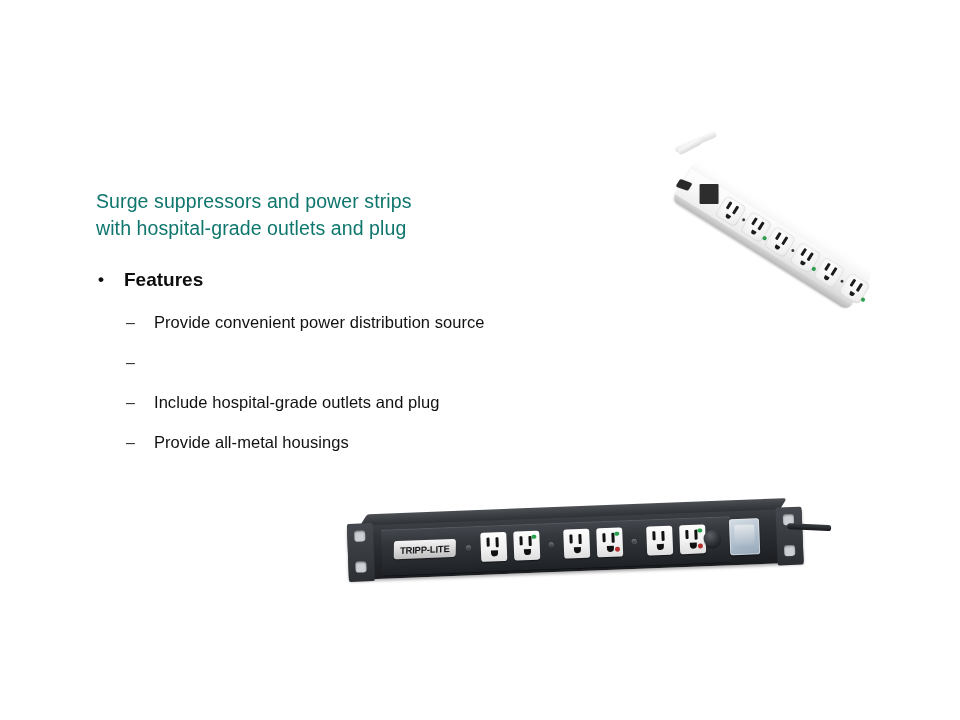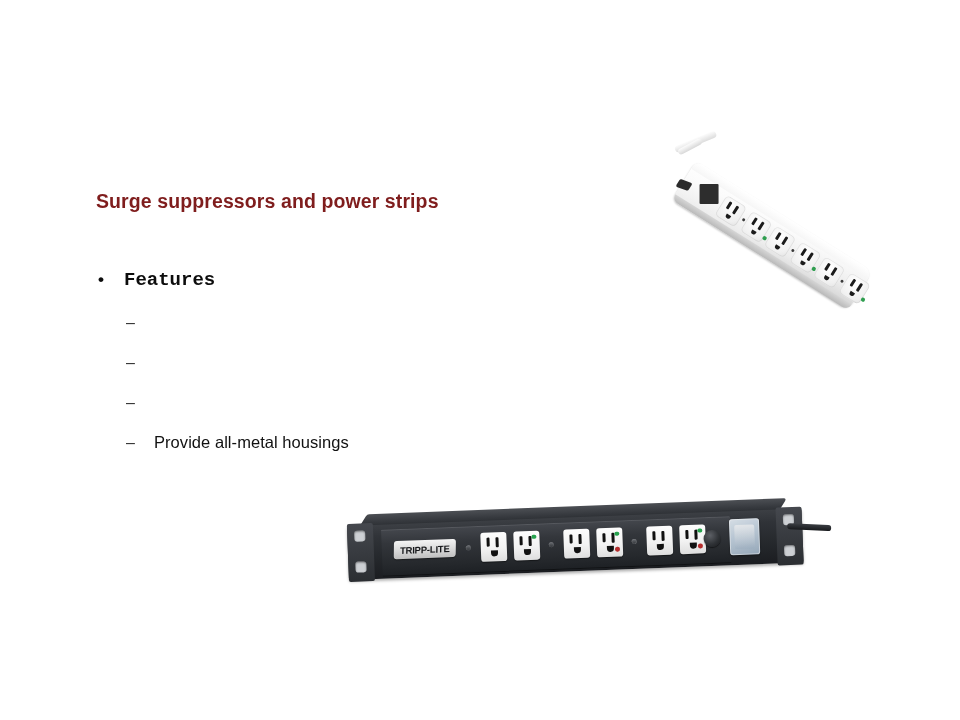--- a/index.html
+++ b/index.html
@@ -35,22 +35,22 @@
     letter-spacing: -0.2px;
     line-height: 38px;
   }
 
   
   .subtitle {
     position: absolute;
     left: 96px;
     top: 188px;
     font-size: 19.5px;
-    font-weight: bold;
-    color: #7f1d1d;
+    font-weight: normal;
+    color: #0f766e;
     line-height: 27px;
     letter-spacing: 0.1px;
   }
   .subtitle .ln { display: block; white-space: nowrap; }
 
   
   .bullet-l1 {
     position: absolute;
     left: 98px;
     top: 267px;
@@ -63,21 +63,20 @@
   .bullet-l1 .marker {
     width: 26px;
     flex: 0 0 26px;
     font-size: 17px;
     line-height: 26px;
     color: #0d0d0d;
   }
   .bullet-l1 .txt {
     line-height: 26px;
     white-space: nowrap;
-    font-family: Liberation Mono, monospace;
   }
 
   
   .sub-list {
     position: absolute;
     left: 126px;
     top: 310px;
     width: 800px;
   }
   .bullet-l2 {
@@ -417,39 +416,42 @@
   }
 </style>
 </head>
 <body>
 
 <div class="slide">
 
 
   <div class="subtitle">
     <span class="ln">Surge suppressors  and power strips</span>
+    <span class="ln">with hospital-grade  outlets and plug</span>
   </div>
 
   <div class="bullet-l1">
     <span class="marker">•</span>
     <span class="txt">Features</span>
   </div>
 
   <div class="sub-list">
 
     <div class="bullet-l2">
       <span class="marker">–</span>
+      <span class="txt">Provide convenient power distribution source</span>
     </div>
 
     <div class="bullet-l2">
       <span class="marker">–</span>
     </div>
 
     <div class="bullet-l2">
       <span class="marker">–</span>
+      <span class="txt">Include hospital-grade outlets and plug</span>
     </div>
 
     <div class="bullet-l2">
       <span class="marker">–</span>
       <span class="txt">Provide all-metal housings</span>
     </div>
 
   </div>
 
   <div class="white-strip-wrap">

